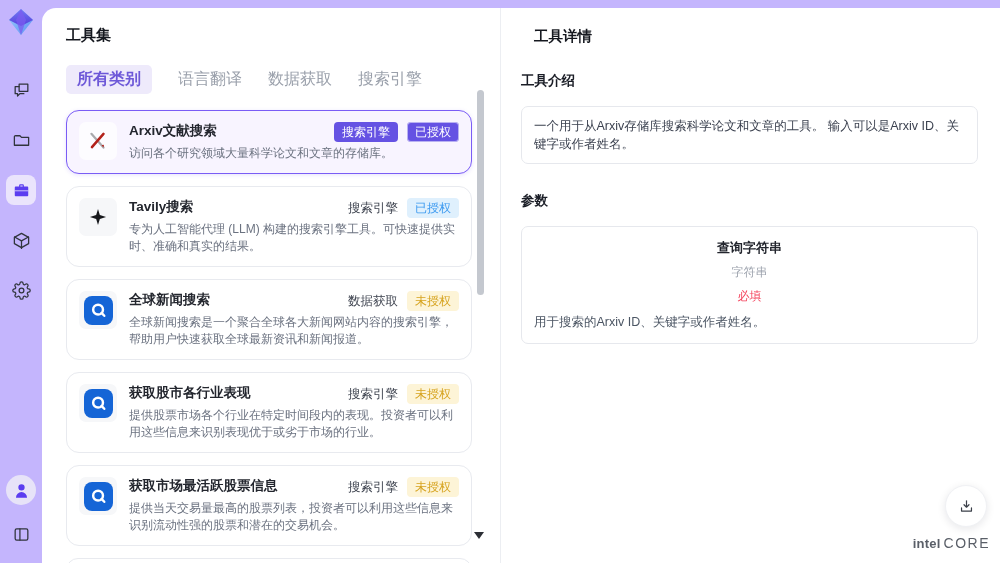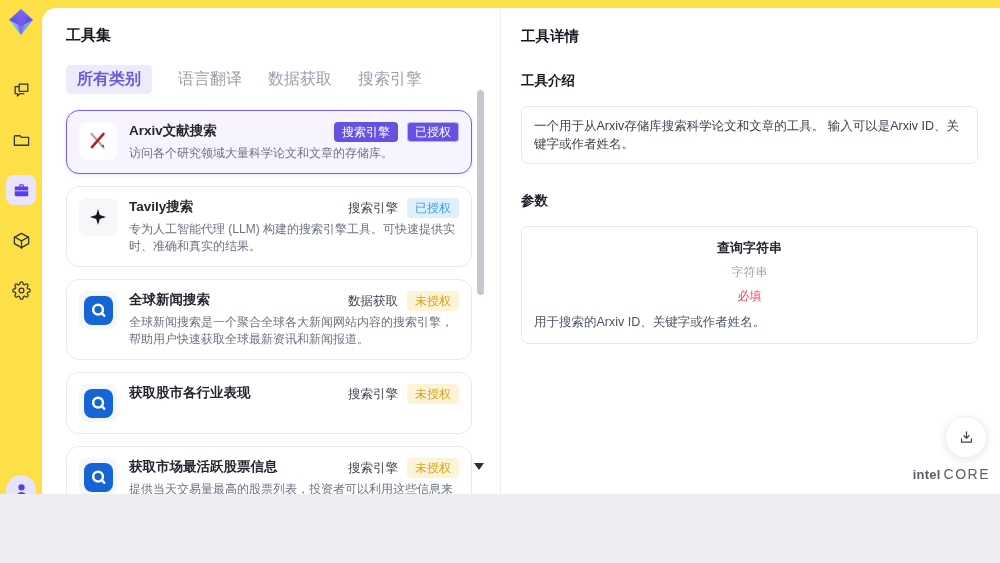--- a/index.html
+++ b/index.html
@@ -1,18 +1,18 @@
 <!DOCTYPE html>
 <html><head>
 <meta charset="utf-8">
 <style>
   * { margin:0; padding:0; box-sizing:border-box; }
   html,body { width:1000px; height:563px; overflow:hidden; }
   body { font-family:"Liberation Sans","DejaVu Sans",sans-serif; background:#eceef2; color:#1f2330; }
-  .app { position:relative; width:1000px; height:494px; background:#fde047; overflow:hidden; }
+  .app { position:relative; width:1000px; height:563px; background:#c4b5fd; overflow:hidden; }
 
   
   .rail { position:absolute; left:0; top:0; width:42px; height:563px; display:flex; flex-direction:column; align-items:center; }
   .rail .logo { margin-top:7px; width:30px; height:30px; }
   .rail-nav { margin-top:38px; display:flex; flex-direction:column; align-items:center; gap:20px; }
   .rail-btn { width:30px; height:30px; border-radius:8px; display:flex; align-items:center; justify-content:center; cursor:pointer; }
   .rail-btn svg { width:19px; height:19px; stroke:#30343c; stroke-width:1.6; fill:none; stroke-linecap:round; stroke-linejoin:round; }
   .rail-btn.active { background:#eae4fc; }
   .rail-btn.active svg { stroke:none; fill:#5b3df0; }
   .rail-bottom { position:absolute; bottom:14px; display:flex; flex-direction:column; align-items:center; gap:14px; }
@@ -49,21 +49,21 @@
   .art-blue { width:29px; height:29px; border-radius:8px; background:#1565d6; display:flex; align-items:center; justify-content:center; }
   .tool-icon svg { display:block; }
 
   
   .scrollbar-track { position:absolute; right:10px; top:74px; bottom:8px; width:7px; }
   .scrollbar-thumb { position:absolute; top:8px; left:0; width:7px; height:205px; border-radius:4px; background:#c4c8cf; }
   .scroll-arrow { position:absolute; left:-3px; bottom:16px; width:0; height:0; border-left:5px solid transparent; border-right:5px solid transparent; border-top:7px solid #2c2f35; }
 
   
   .detail-panel { position:absolute; left:458px; right:0; top:0; bottom:0; border-left:1px solid #eceef2; padding:19px 22px 0 20px; }
-  .detail-title { font-size:14.5px; font-weight:bold; color:#15181f; margin-bottom:26px; }
+  .detail-title { font-size:14.5px; font-weight:bold; color:#15181f; margin-bottom:26px;margin-left:13px; }
   .section-heading { font-size:13.5px; font-weight:bold; color:#1a1d26; margin-bottom:16px; }
   .intro-box { border:1px solid #e6e8ed; border-radius:7px; background:#fff; padding:10px 12px; font-size:12.5px; color:#3c4250; line-height:18px; margin-bottom:28px; }
   .param-box { border:1px solid #e6e8ed; border-radius:7px; background:#fff; padding:12px; }
   .param-head { display:flex; align-items:center; gap:7px; margin-bottom:9px;flex-direction:column; }
   .param-name { font-size:13px; font-weight:bold; color:#23262e; }
   .param-type { font-size:12px; color:#9aa0ab; }
   .param-required { font-size:12px; color:#f4455e; }
   .param-desc { font-size:12.5px; color:#4b5563; }
 
   
@@ -212,20 +212,21 @@
         <div class="tool-icon">
               <span class="art-blue">
                 <svg width="21" height="21" viewBox="0 0 24 24">
                   <circle cx="11.5" cy="11" r="5.6" fill="none" stroke="#ffffff" stroke-width="2.8"></circle>
                   <path d="M15.5 14.8 18.6 18" stroke="#ffffff" stroke-width="2.8" stroke-linecap="round"></path>
                 </svg>
               </span>
             </div>
         <div class="tool-body">
           <div class="tool-name">获取股市各行业表现</div>
+          <div class="tool-desc">提供股票市场各个行业在特定时间段内的表现。投资者可以利用这些信息来识别表现优于或劣于市场的行业。</div>
         </div>
         <div class="tool-tags">
           <span class="cat-text">搜索引擎</span>
           <span class="pill pill-amber">未授权</span>
         </div>
       </div>
           <div class="tool-card">
         <div class="tool-icon">
               <span class="art-blue">
                 <svg width="21" height="21" viewBox="0 0 24 24">

